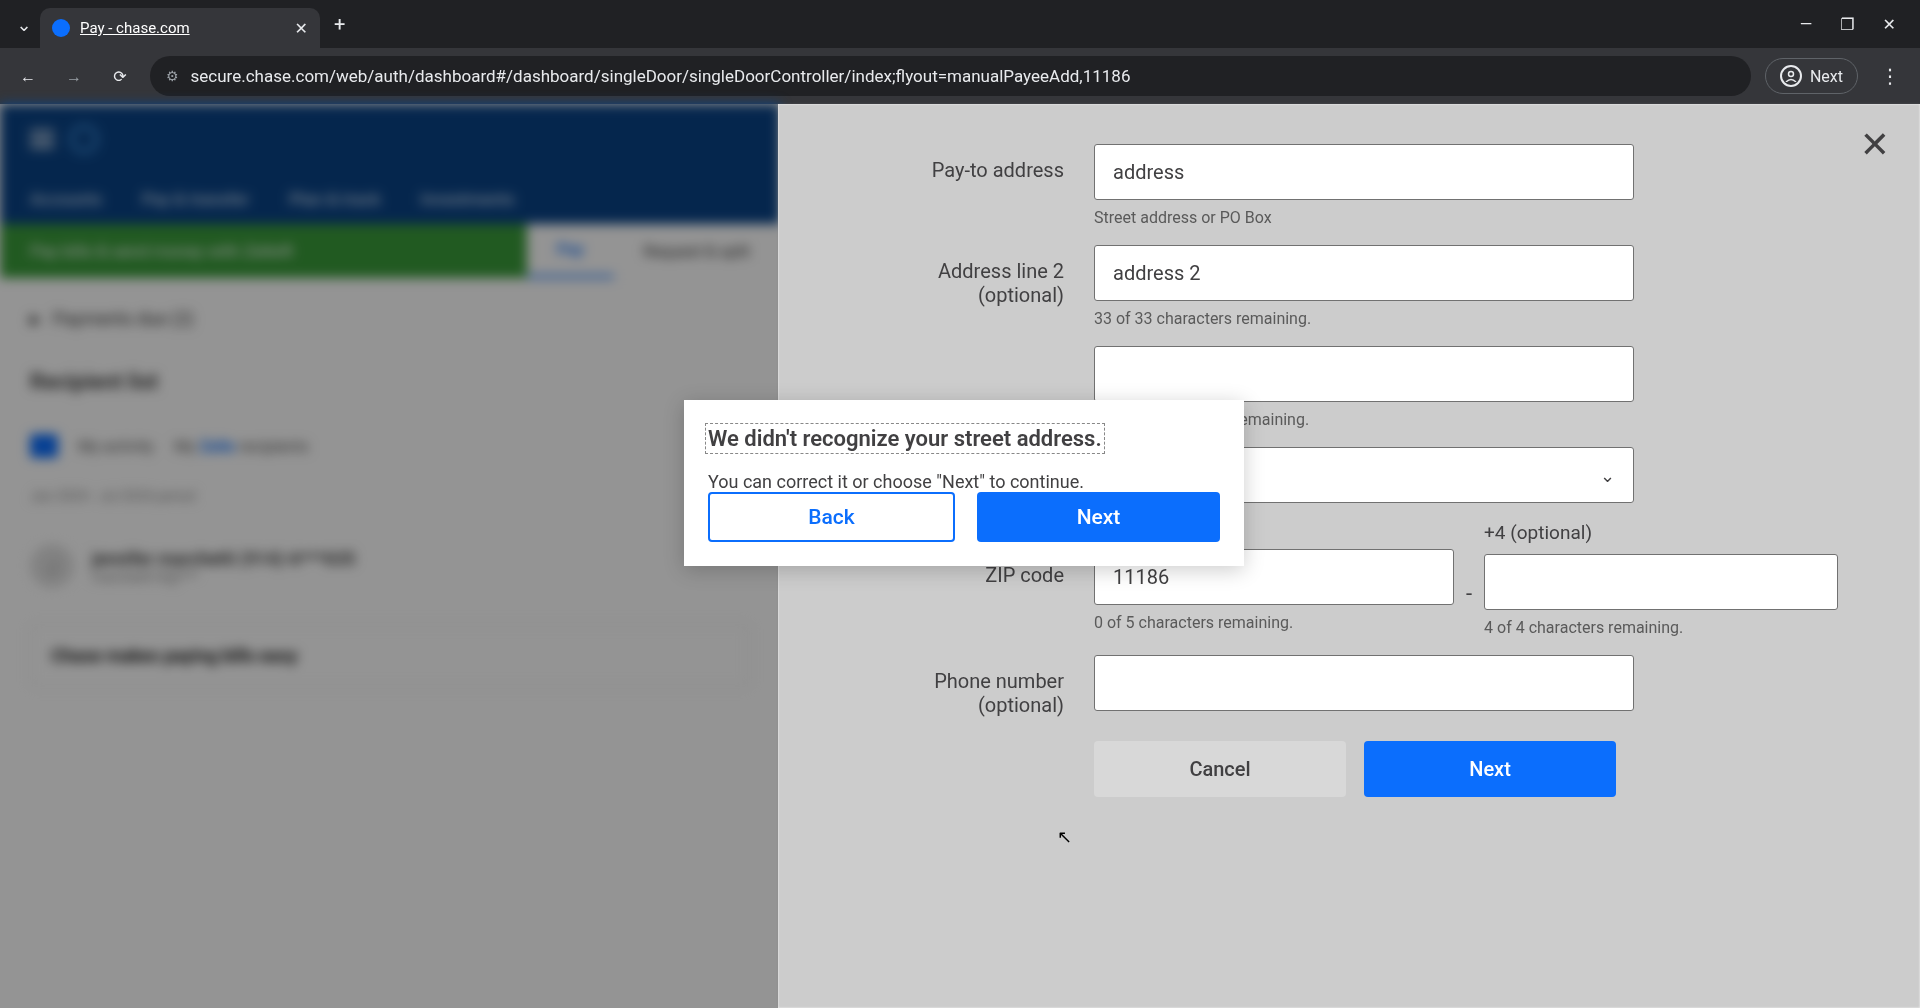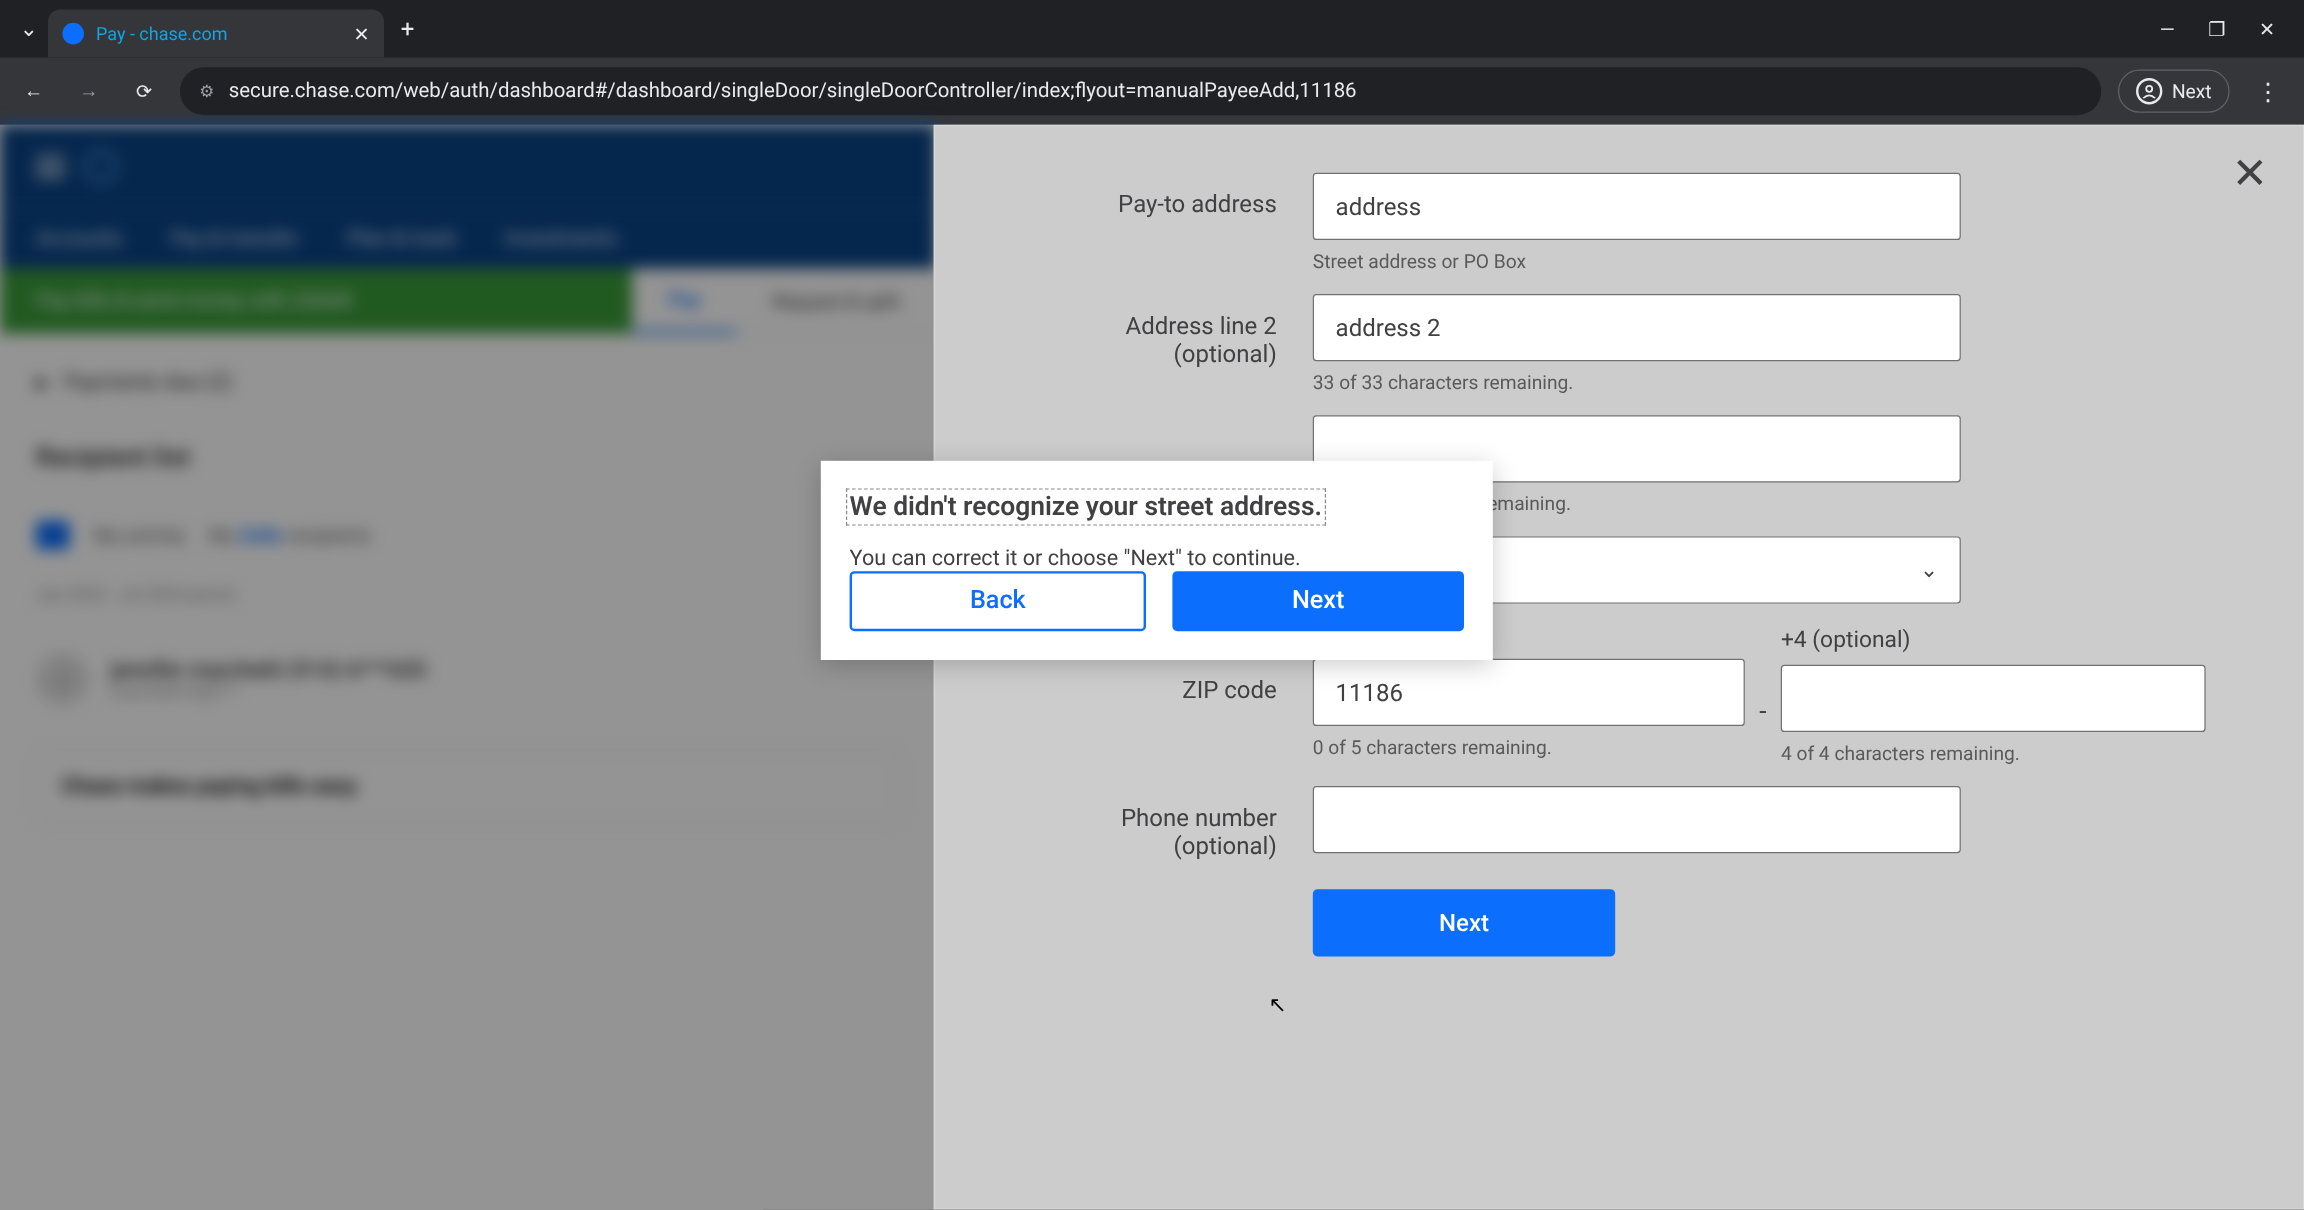--- a/index.html
+++ b/index.html
@@ -3,21 +3,21 @@
 <meta charset="utf-8">
 <style>
 * { margin: 0; padding: 0; box-sizing: border-box; font-family: -apple-system, BlinkMacSystemFont, "Segoe UI", Roboto, sans-serif; }
 body { width: 1920px; height: 1008px; overflow: hidden; background: #202124; transform-origin: top left; }
 
 
 .browser-top { background: #202124; height: 48px; display: flex; align-items: center; padding: 0 8px; }
 .tab-dropdown { width: 32px; height: 32px; display: flex; align-items: center; justify-content: center; color: #e8eaed; font-size: 18px; }
 .tab { background: #35363a; border-radius: 10px 10px 0 0; height: 40px; margin-top: 8px; display: flex; align-items: center; padding: 0 12px; min-width: 280px; gap: 10px; }
 .tab-icon { width: 18px; height: 18px; background: #0b6efd; border-radius: 50%; }
-.tab-title { color: #0ea5e9; font-size: 15px; flex: 1; }
+.tab-title { color: #ffffff; font-size: 15px; flex: 1; text-decoration: underline; }
 .tab-close { color: #e8eaed; font-size: 16px; cursor: pointer; }
 .new-tab { color: #e8eaed; font-size: 20px; margin-left: 14px; }
 .window-controls { margin-left: auto; display: flex; gap: 28px; padding-right: 16px; color: #e8eaed; }
 .win-ctrl { font-size: 16px; }
 
 .browser-bar { background: #35363a; height: 56px; display: flex; align-items: center; padding: 0 12px; gap: 14px; }
 .nav-btn { width: 32px; height: 32px; display: flex; align-items: center; justify-content: center; color: #9aa0a6; border-radius: 50%; }
 .nav-btn.active { color: #e8eaed; }
 .url-bar { flex: 1; background: #202124; border-radius: 24px; height: 40px; display: flex; align-items: center; padding: 0 16px; gap: 12px; }
 .site-icon { color: #9aa0a6; font-size: 14px; }
@@ -77,21 +77,21 @@
 .zip-plus4-wrap { width: 354px; }
 .zip-plus4-label { font-size: 19px; color: #414042; margin-bottom: 10px; }
 
 .form-actions { display: flex; gap: 18px; margin-left: 216px; margin-top: 24px; }
 .btn { height: 56px; border-radius: 4px; font-size: 20px; font-weight: 500; border: none; cursor: pointer; padding: 0 60px; }
 .btn-cancel { background: #d8d8d8; color: #414042; width: 252px; }
 .btn-next-form { background: #0b6efd; color: #fff; width: 252px; }
 
 
 .dim { position: absolute; inset: 0; background: rgba(0,0,0,0.42); }
-.modal { position: absolute; left: 684px; top: 280px; width: 560px; background: #fff; padding: 26px 24px 24px 24px; box-shadow: 0 4px 20px rgba(0,0,0,0.2); }
+.modal { position: absolute; left: 684px; top: 296px; width: 560px; background: #fff; padding: 26px 24px 24px 24px; box-shadow: 0 4px 20px rgba(0,0,0,0.2); }
 .modal-title { font-size: 22px; font-weight: 600; color: #414042; outline: 1px dashed #888; outline-offset: 2px; display: inline-block; margin-bottom: 20px; }
 .modal-body { font-size: 18px; color: #414042; }
 .modal-actions { display: flex; gap: 22px; }
 .modal-btn { flex: 1; height: 50px; border-radius: 4px; font-size: 21px; font-weight: 500; cursor: pointer; }
 .modal-btn-back { background: #fff; border: 2px solid #0b6efd; color: #0b6efd; }
 .modal-btn-next { background: #0b6efd; border: none; color: #fff; }
 
 .cursor { position: absolute; left: 1057px; top: 722px; font-size: 18px; color: #000; pointer-events: none; z-index: 100; }
 </style>
 </head>
@@ -249,20 +249,21 @@
       <div class="form-label">
         <span>Phone number</span><br>
         <span>(optional)</span>
       </div>
       <div class="form-input-wrap">
         <input class="form-input" style="">
       </div>
     </div>
 
     <div class="form-actions">
+      <button class="btn btn-cancel">Cancel</button>
       <button class="btn btn-next-form">Next</button>
     </div>
     </div>
   </div>
 
   <div class="modal">
     <div class="modal-title">We didn't recognize your street address.</div>
     <div class="modal-body">You can correct it or choose "Next" to continue.</div>
     <div class="modal-actions">
       <button class="modal-btn modal-btn-back">Back</button>

